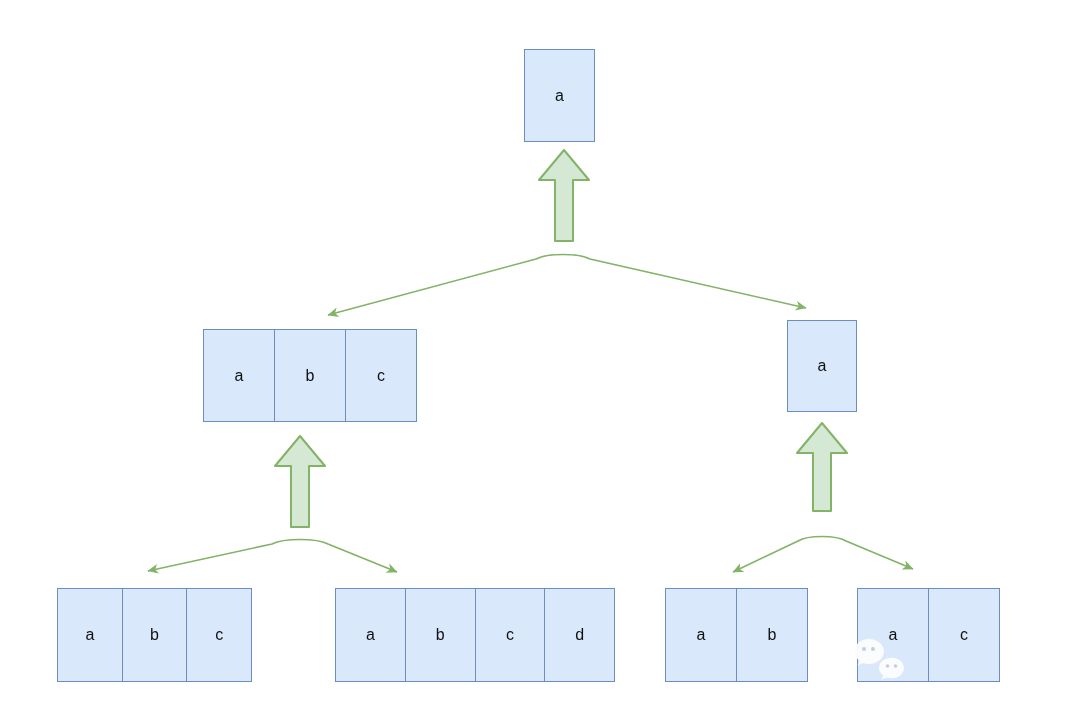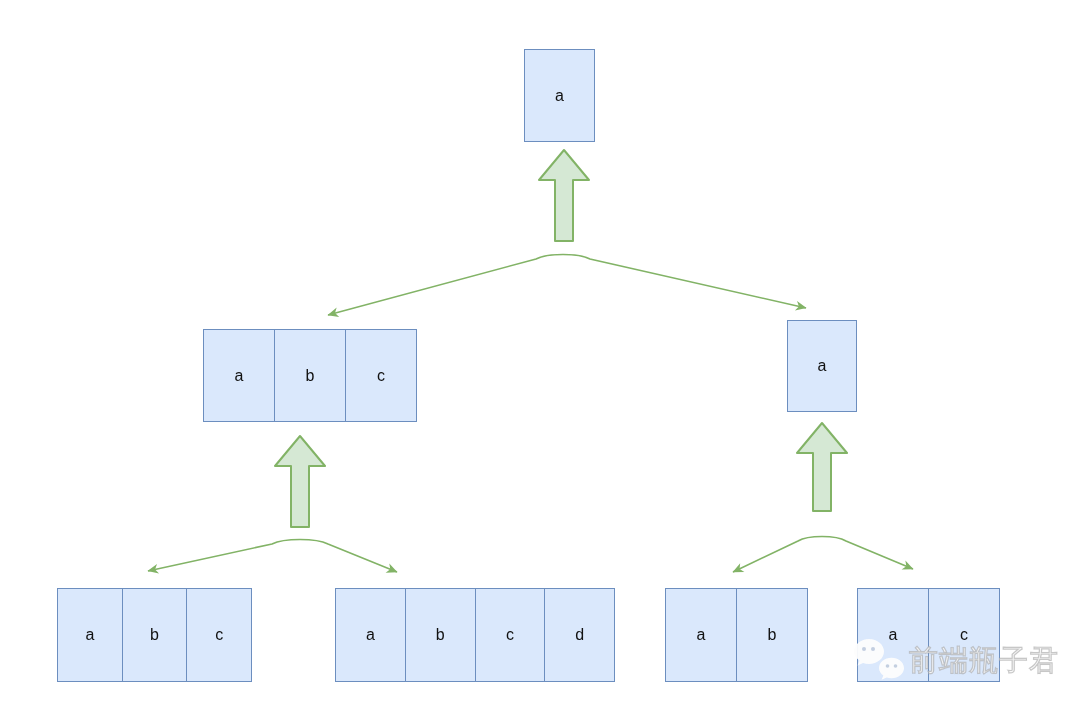--- a/index.html
+++ b/index.html
@@ -137,16 +137,15 @@
     <svg width="52" height="46" viewBox="0 0 52 46" aria-hidden="true">
 
       <path d="M31,13.5 C31,20.4 24.3,26 16,26 C13.9,26 11.9,25.7 10.1,25 L4.5,27.5 L6.6,22.6 C3.2,20.3 1,16.9 1,13.5 C1,6.6 7.7,1 16,1 C24.3,1 31,6.6 31,13.5 Z" fill="rgba(253,253,253,0.95)"></path>
       <circle cx="11" cy="11" r="2" fill="rgba(150,170,200,0.55)"></circle>
       <circle cx="20" cy="11" r="2" fill="rgba(150,170,200,0.55)"></circle>
 
       <path d="M51,30 C51,35.7 45.4,40.3 38.5,40.3 C36.8,40.3 35.1,40 33.6,39.5 L28.5,41.8 L30.4,37.5 C27.6,35.6 26,32.9 26,30 C26,24.3 31.6,19.7 38.5,19.7 C45.4,19.7 51,24.3 51,30 Z" fill="rgba(253,253,253,0.95)"></path>
       <circle cx="34.5" cy="28" r="1.8" fill="rgba(150,170,200,0.55)"></circle>
       <circle cx="42.5" cy="28" r="1.8" fill="rgba(150,170,200,0.55)"></circle>
     </svg>
-    <span id="watermark-text">前端瓶子君</span>
   </div>
 
 </div>
 
 </body></html>

